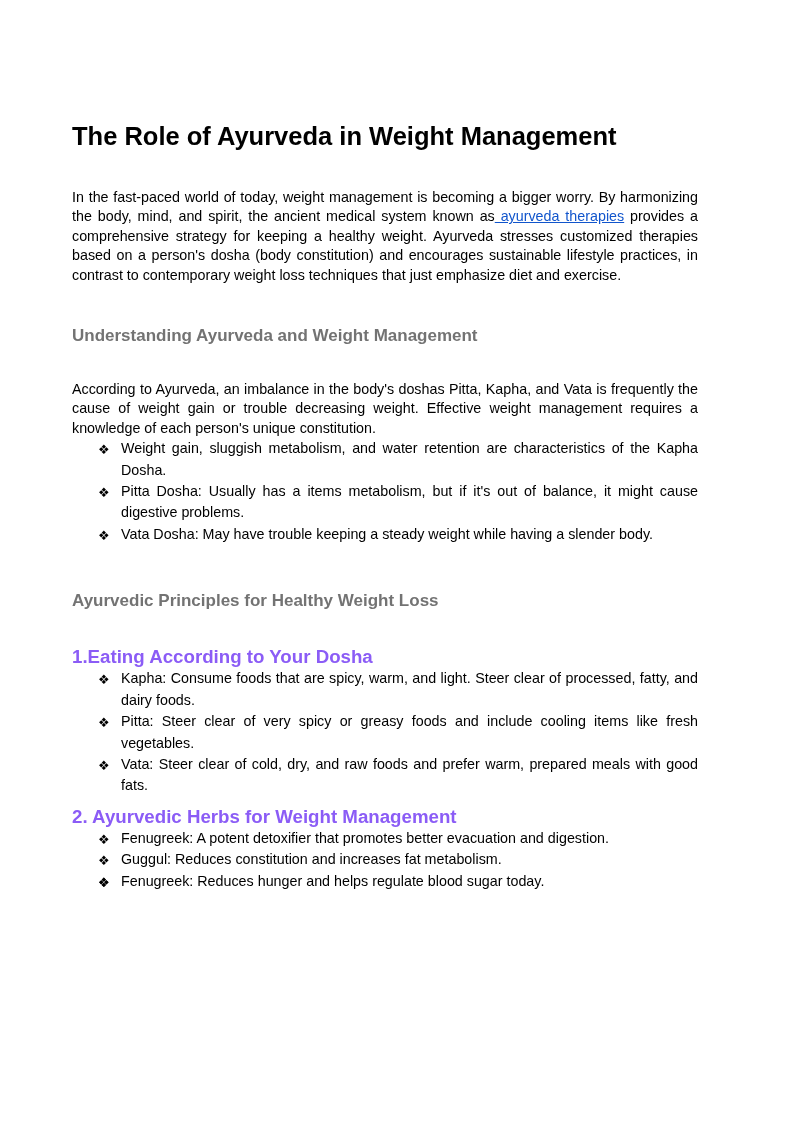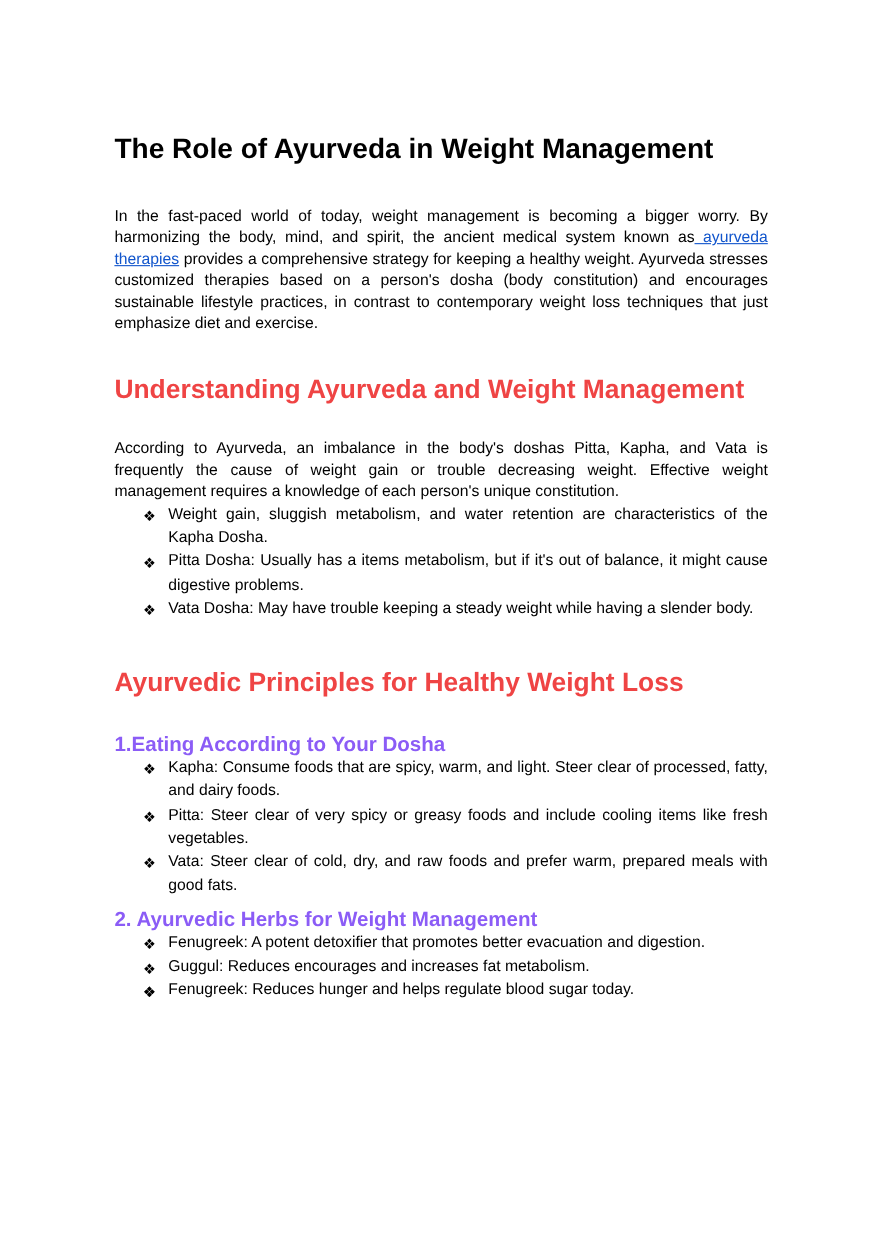--- a/index.html
+++ b/index.html
@@ -7,21 +7,21 @@
     padding: 0;
     background: #ffffff;
   }
   .page {
     position: relative;
     width: 795px;
     height: 1123px;
     margin: 0 auto;
     background: #ffffff;
     box-sizing: border-box;
-    padding: 0 97px 0 104px;
+    padding: 0 97px 0 72px;
     overflow: hidden;
     font-family: "Liberation Sans", "DejaVu Sans", sans-serif;
     color: #000000;
   }
   .doc-title {
     margin: 0;
     padding-top: 120px;
     font-size: 25.5px;
     font-weight: bold;
     line-height: 32px;
@@ -30,24 +30,24 @@
   .para {
     margin: 0;
     font-size: 14.3px;
     line-height: 19.4px;
     text-align: justify;
     color: #000000;
   }
   .para-intro { margin-top: 36px; }
   .h2 {
     margin: 0;
-    font-size: 24px;
+    font-size: 17px;
     font-weight: bold;
     line-height: 26px;
-    color: #ef4444;
+    color: #737373;
   }
   .h2-understanding { margin-top: 38px; }
   .h2-principles { margin-top: 43px; }
   .para-understanding { margin-top: 31px; }
   .h3 {
     margin: 0;
     font-size: 18.7px;
     font-weight: bold;
     line-height: 23px;
     color: #8b5cf6;
@@ -132,21 +132,21 @@
 
   <h3 class="h3 h3-herbs">2. Ayurvedic Herbs for Weight Management</h3>
 
   <ul class="diamond-list list-herbs">
     <li>
       <span class="bullet">❖</span>
       <span>Fenugreek: A potent detoxifier that promotes better evacuation and digestion.</span>
     </li>
     <li>
       <span class="bullet">❖</span>
-      <span>Guggul: Reduces encourages and increases fat metabolism.</span>
+      <span>Guggul: Reduces constitution and increases fat metabolism.</span>
     </li>
     <li>
       <span class="bullet">❖</span>
     </li>
     <li>
       <span class="bullet">❖</span>
       <span>Fenugreek: Reduces hunger and helps regulate blood sugar today.</span>
     </li>
   </ul>
 

